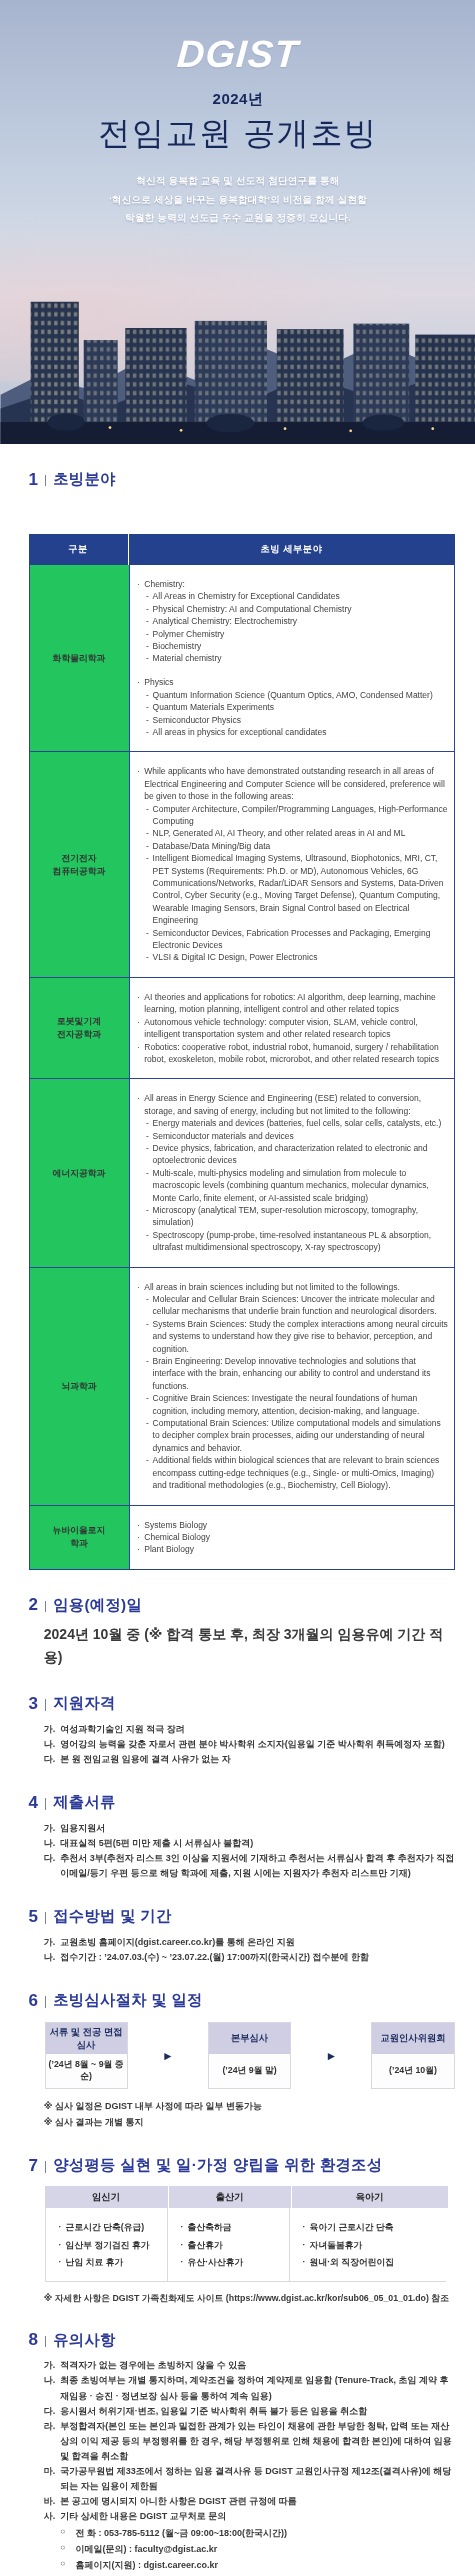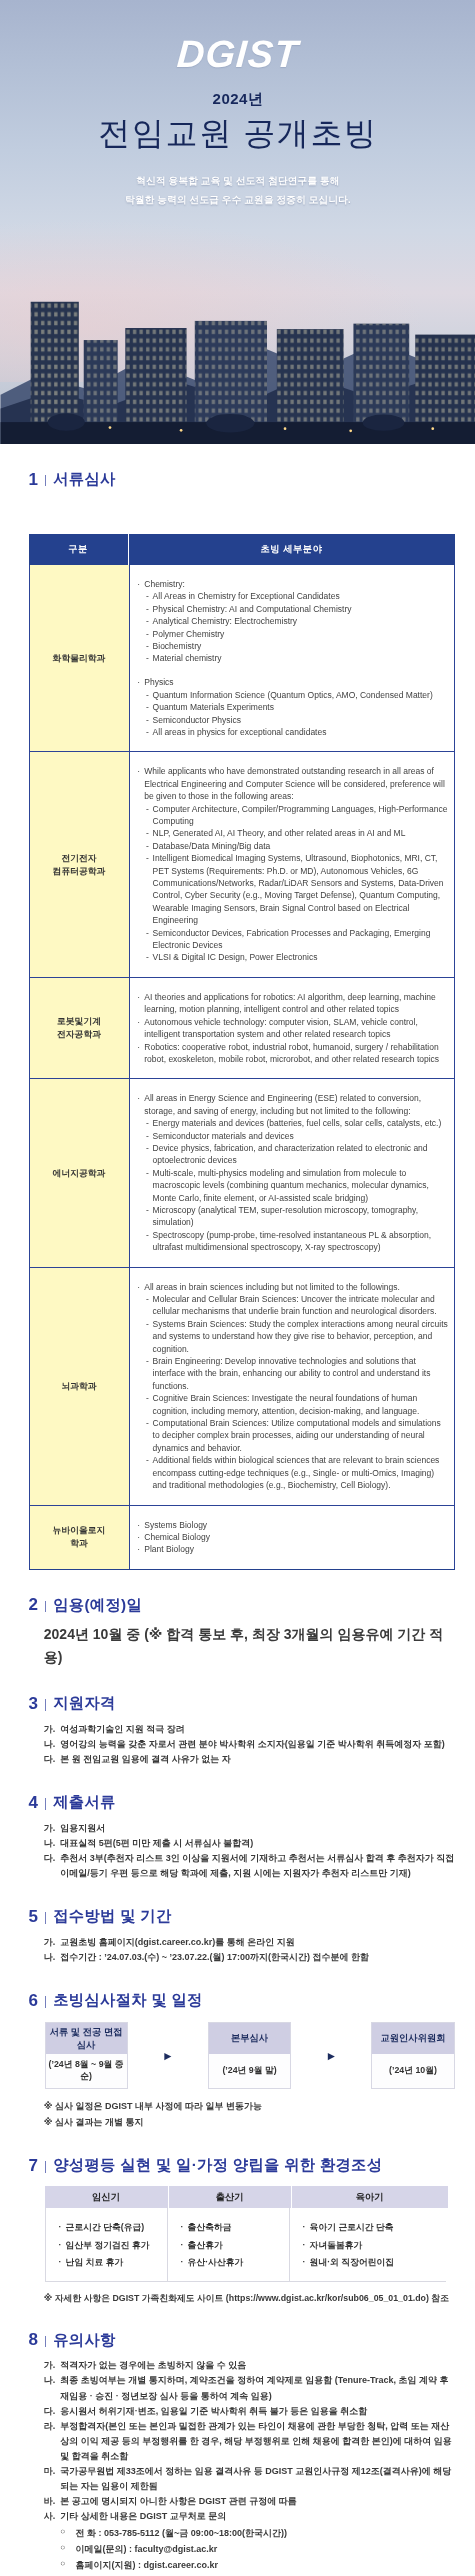--- a/index.html
+++ b/index.html
@@ -36,21 +36,21 @@
   .sec-head .num{font-size:17px;font-weight:800;color:#2b3a99;}
   .sec-head .sep{width:1.1px;height:11.5px;background:#2b3a99;opacity:.65;margin:2.2px 7.1px 0 7.1px;}
   .sec-head .ttl{font-size:15.3px;font-weight:800;color:#2b3a99;letter-spacing:0.3px;}
   
   .rtable{width:426px;margin-top:8.8px;border-bottom:1.1px solid #24418e;}
   .thead{display:grid;grid-template-columns:100px 1fr;background:#24418e;margin-top:44px;}
   .thead .hc{height:31px;display:flex;align-items:center;justify-content:center;color:#ffffff;font-size:9.3px;font-weight:700;letter-spacing:0.5px;}
   .thead .hc:first-child{border-right:1.6px solid #ffffff;}
   .trow{display:grid;grid-template-columns:100px 1fr;border-top:0.5px solid #2c4397;border-left:0.5px solid #2c4397;border-right:0.5px solid #2c4397;}
   .trow:first-of-type{border-top:none;}
-  .dept{background:#fef9c3;border-right:0.5px solid #2c4397;display:flex;flex-direction:column;align-items:center;justify-content:center;}
+  .dept{background:#22c55e;border-right:0.5px solid #2c4397;display:flex;flex-direction:column;align-items:center;justify-content:center;}
   .dept-line{font-size:8.8px;font-weight:700;color:#333333;line-height:1.45;}
   .details{padding:13px 4.4px 13px 7.7px;background:#ffffff;}
   .item{display:flex;font-size:8.5px;color:#3f3f3f;line-height:1.46;}
   .item .b{flex:0 0 7.1px;}
   .item.lv2{margin-left:8.8px;}
   .item.lv2 .b{flex:0 0 6.6px;}
   .item.gap{margin-top:11.5px;}
   
   .mlist{padding-left:15.3px;margin-top:2.2px;}
   .mitem{display:flex;font-size:9px;font-weight:600;color:#3a3a3a;line-height:1.68;}
@@ -122,31 +122,32 @@
       <circle cx="640" cy="316" r="2.5" fill="#ffd98a"></circle>
       <circle cx="790" cy="312" r="2.5" fill="#ffd98a"></circle>
     </g>
   </svg>
   <div class="banner-inner">
     <div class="logo">DGIST</div>
     <div class="banner-year">2024년</div>
     <h1 class="banner-title">전임교원 공개초빙</h1>
     <div class="tagline">
       <p>혁신적 융복합 교육 및 선도적 첨단연구를 통해</p>
+      <p>‘혁신으로 세상을 바꾸는 융복합대학’의 비전을 함께 실현할</p>
       <p>탁월한 능력의 선도급 우수 교원을 정중히 모십니다.</p>
     </div>
   </div>
 </header>
 
 <main>
 
   <h2 class="sec-head">
     <span class="num">1</span>
     <span class="sep"></span>
-    <span class="ttl">서류심사</span>
+    <span class="ttl">초빙분야</span>
   </h2>
   <div class="rtable">
     <div class="thead">
       <div class="hc">구분</div>
       <div class="hc">초빙 세부분야</div>
     </div>
     <div id="recruit-rows">
         <div class="trow">
           <div class="dept">
             <div class="dept-line">화학물리학과</div>

